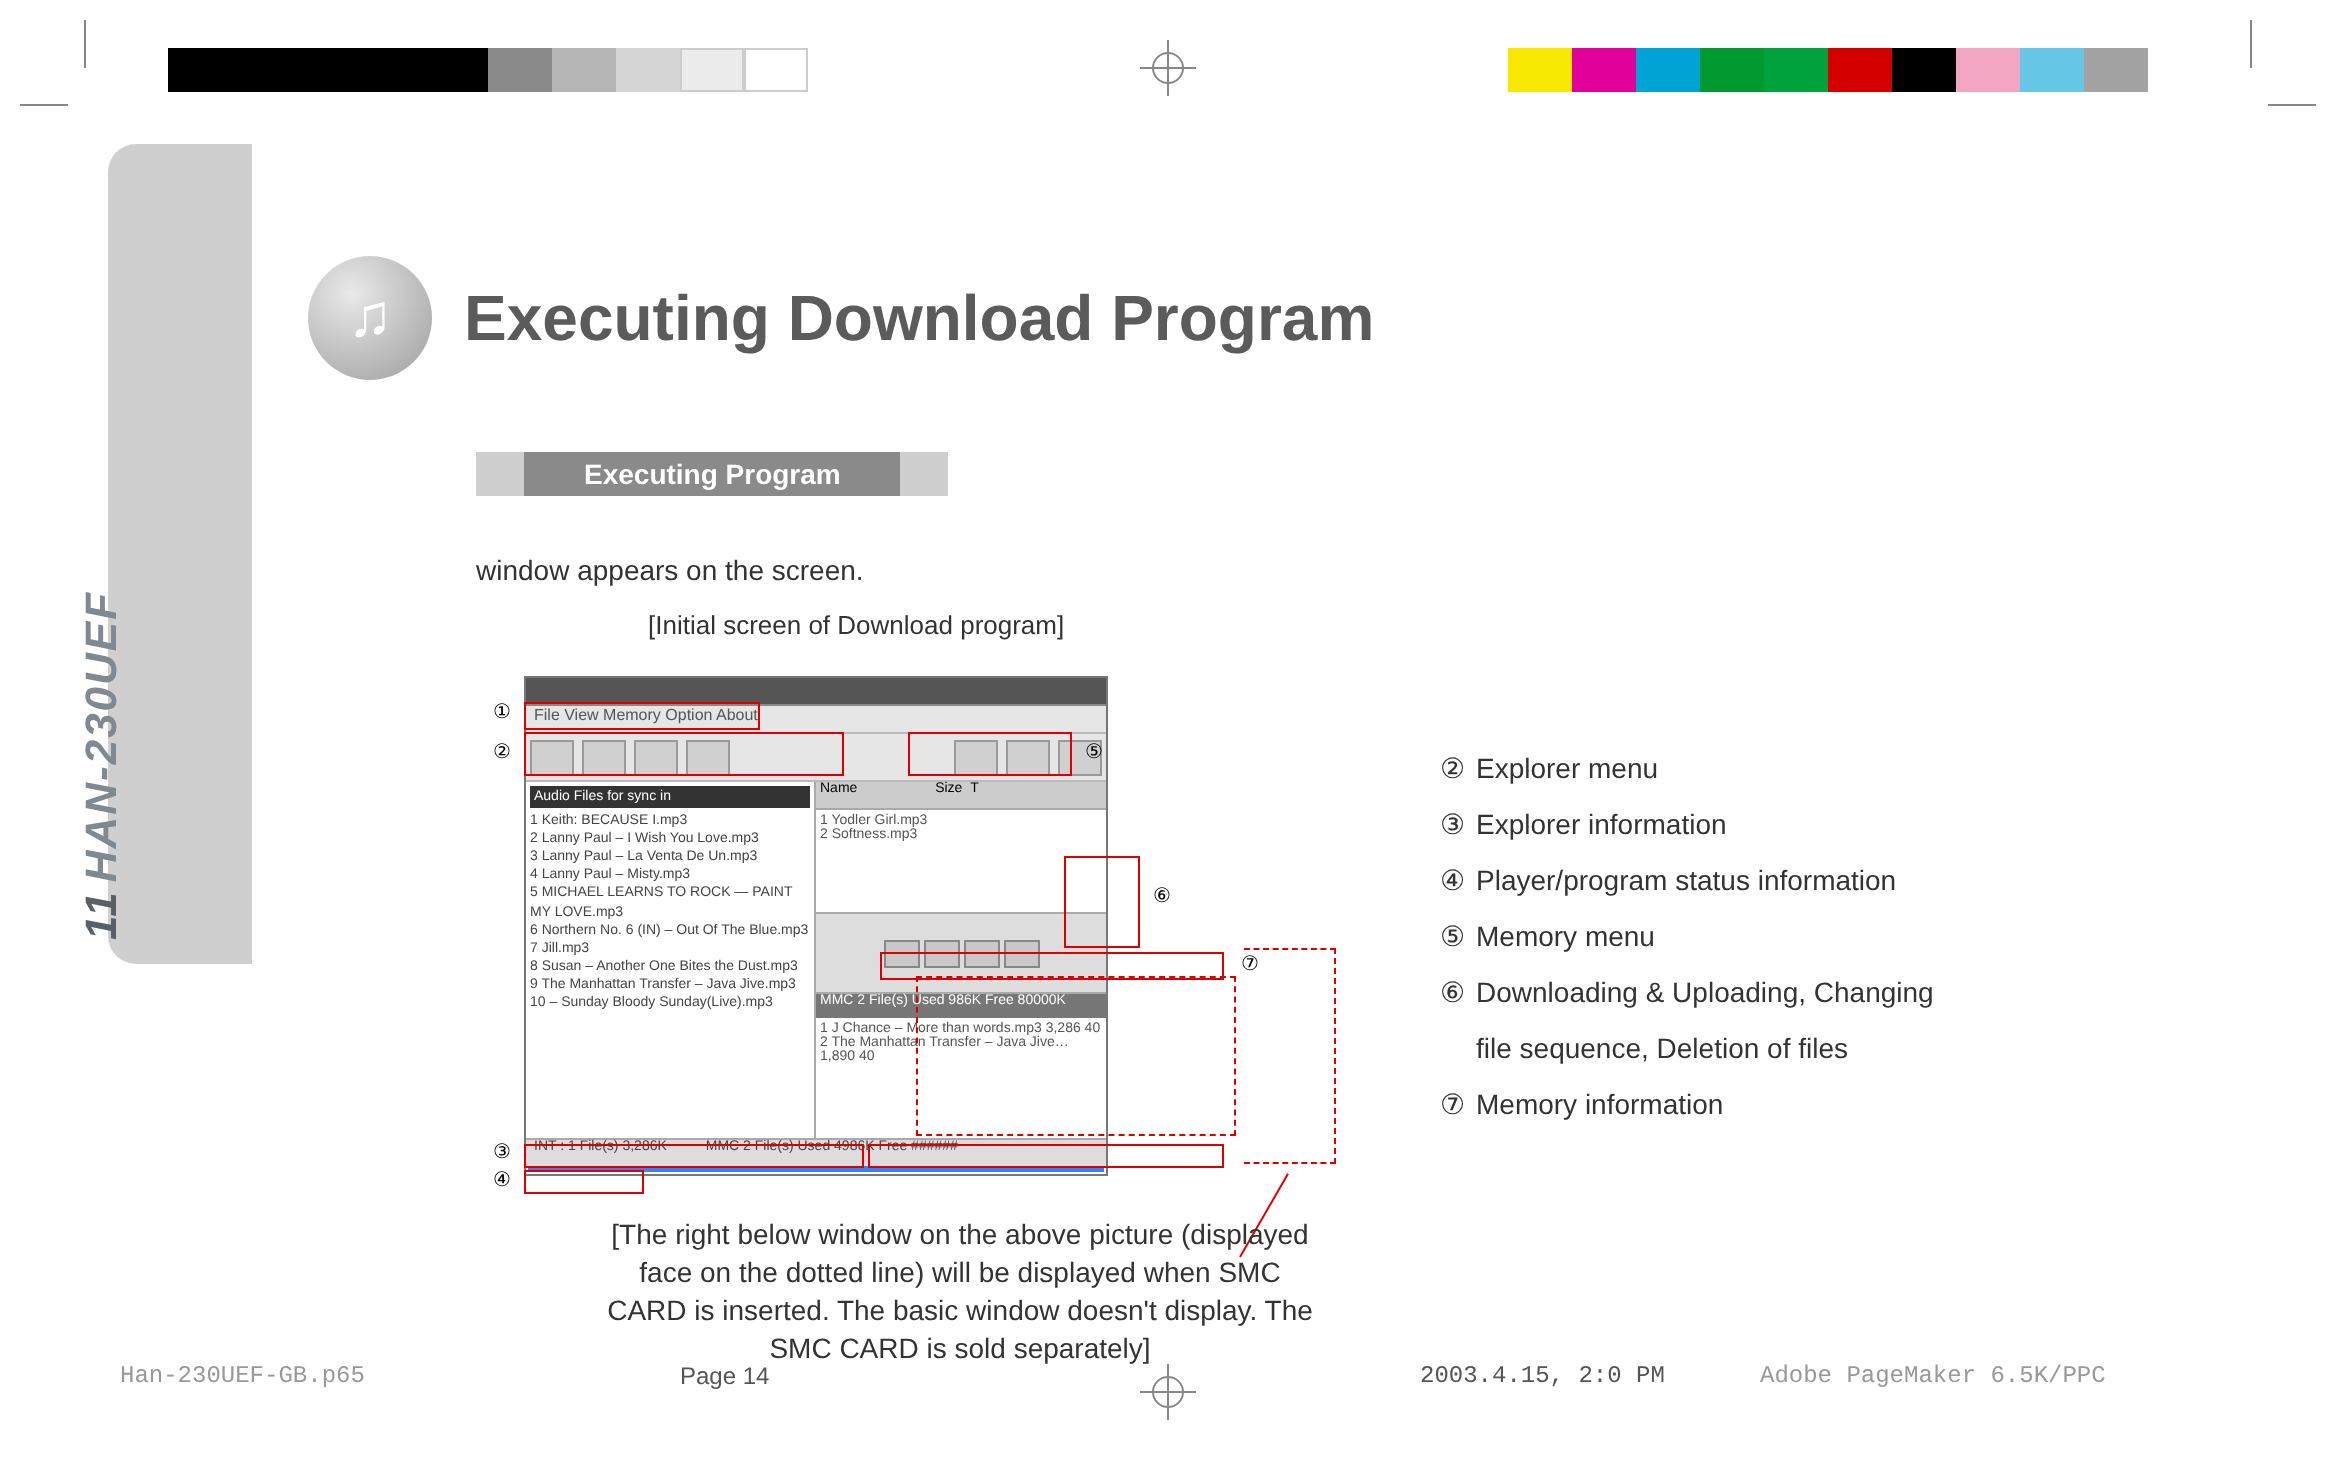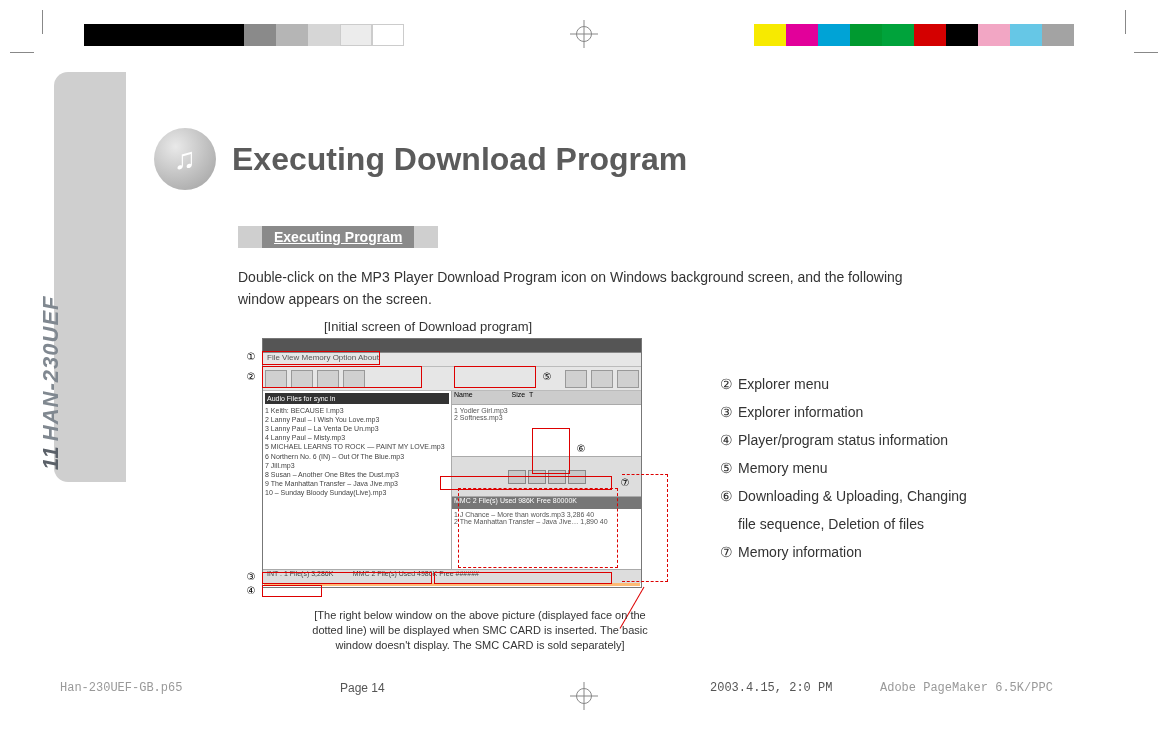--- a/index.html
+++ b/index.html
@@ -91,26 +91,25 @@
   }
   .page-title {
     font-size: 32px; font-weight: bold; color: #5b5b5b;
   }
   .section-band {
     display: inline-block;
     background: #8a8a8a;
     color: #fff;
     font-size: 14px;
     font-weight: bold;
-    padding: 3px 12px;
+    padding: 3px 30px;
     margin-left: 84px;
-    margin-bottom: 18px;
+    margin-bottom: 4px;
     border-left: 24px solid #cfcfcf;
     border-right: 24px solid #cfcfcf;
-    text-decoration: underline;
   }
   .body-text {
     margin-left: 84px;
     font-size: 14px;
     color: #333;
     line-height: 1.6;
     max-width: 820px;
   }
   .caption-center {
     margin-left: 170px;
@@ -121,22 +120,22 @@
 
   
   .screenshot-area {
     position: absolute;
     left: 262px; top: 338px;
     width: 430px; height: 270px;
   }
   .ssh-win {
     position: absolute;
     left: 0; top: 0;
-    width: 380px; height: 250px;
-    background: #fdba74;
+    width: 292px; height: 250px;
+    background: #3b82f6;
     border: 1px solid #777;
     box-shadow: 0 0 0 1px #fff inset;
   }
   .ssh-titlebar { height: 14px; background:#555; border-bottom:1px solid #888; }
   .ssh-menu { height: 14px; background:#e6e6e6; border-bottom:1px solid #bbb; font-size:8px; color:#555; padding-left:4px; }
   .ssh-toolbar { height: 24px; background:#e6e6e6; border-bottom:1px solid #bbb; display:flex; }
   .ssh-toolbar .tb { width:22px; height:18px; margin:3px 2px; background:#d0d0d0; border:1px solid #999; }
   .ssh-body { display:flex; height: calc(100% - 70px); }
   .ssh-left-pane { width: 50%; background:#fff; border-right:1px solid #aaa; font-size:7px; color:#444; padding:2px; line-height:1.3; }
   .ssh-left-pane .hdr { background:#333; color:#fff; padding:1px 2px; margin-bottom:2px; font-size:7px; }
@@ -157,21 +156,21 @@
     position:absolute; border:1.5px dashed #d00;
   }
   .dashed-leader {
     position:absolute; border-top:1px solid #d00;
   }
 
   .note-text {
     position:absolute;
     left: 300px; top: 608px;
     width: 360px;
-    font-size: 11px;
+    font-size: 14px;
     color: #333;
     text-align: center;
     line-height: 1.35;
   }
 
   
   .legend {
     position: absolute;
     left: 720px; top: 370px;
     font-size: 14px;
@@ -246,21 +245,21 @@
 
 <div class="content">
   <div class="title-row">
     <div class="title-icon">♫</div>
     <div class="page-title">Executing Download Program</div>
   </div>
 
   <div class="section-band">Executing Program</div>
 
   <div class="body-text">
-    <span>Double-click on the MP3 Player Download Program icon on Windows background screen, and the following</span><br>
+    <br>
     <span>window appears on the screen.</span>
   </div>
   <div class="caption-center">[Initial screen of Download program]</div>
 </div>
 
 <div class="screenshot-area">
   <div class="ssh-win">
     <div class="ssh-titlebar"></div>
     <div class="ssh-menu">File  View  Memory  Option  About</div>
     <div class="ssh-toolbar">

